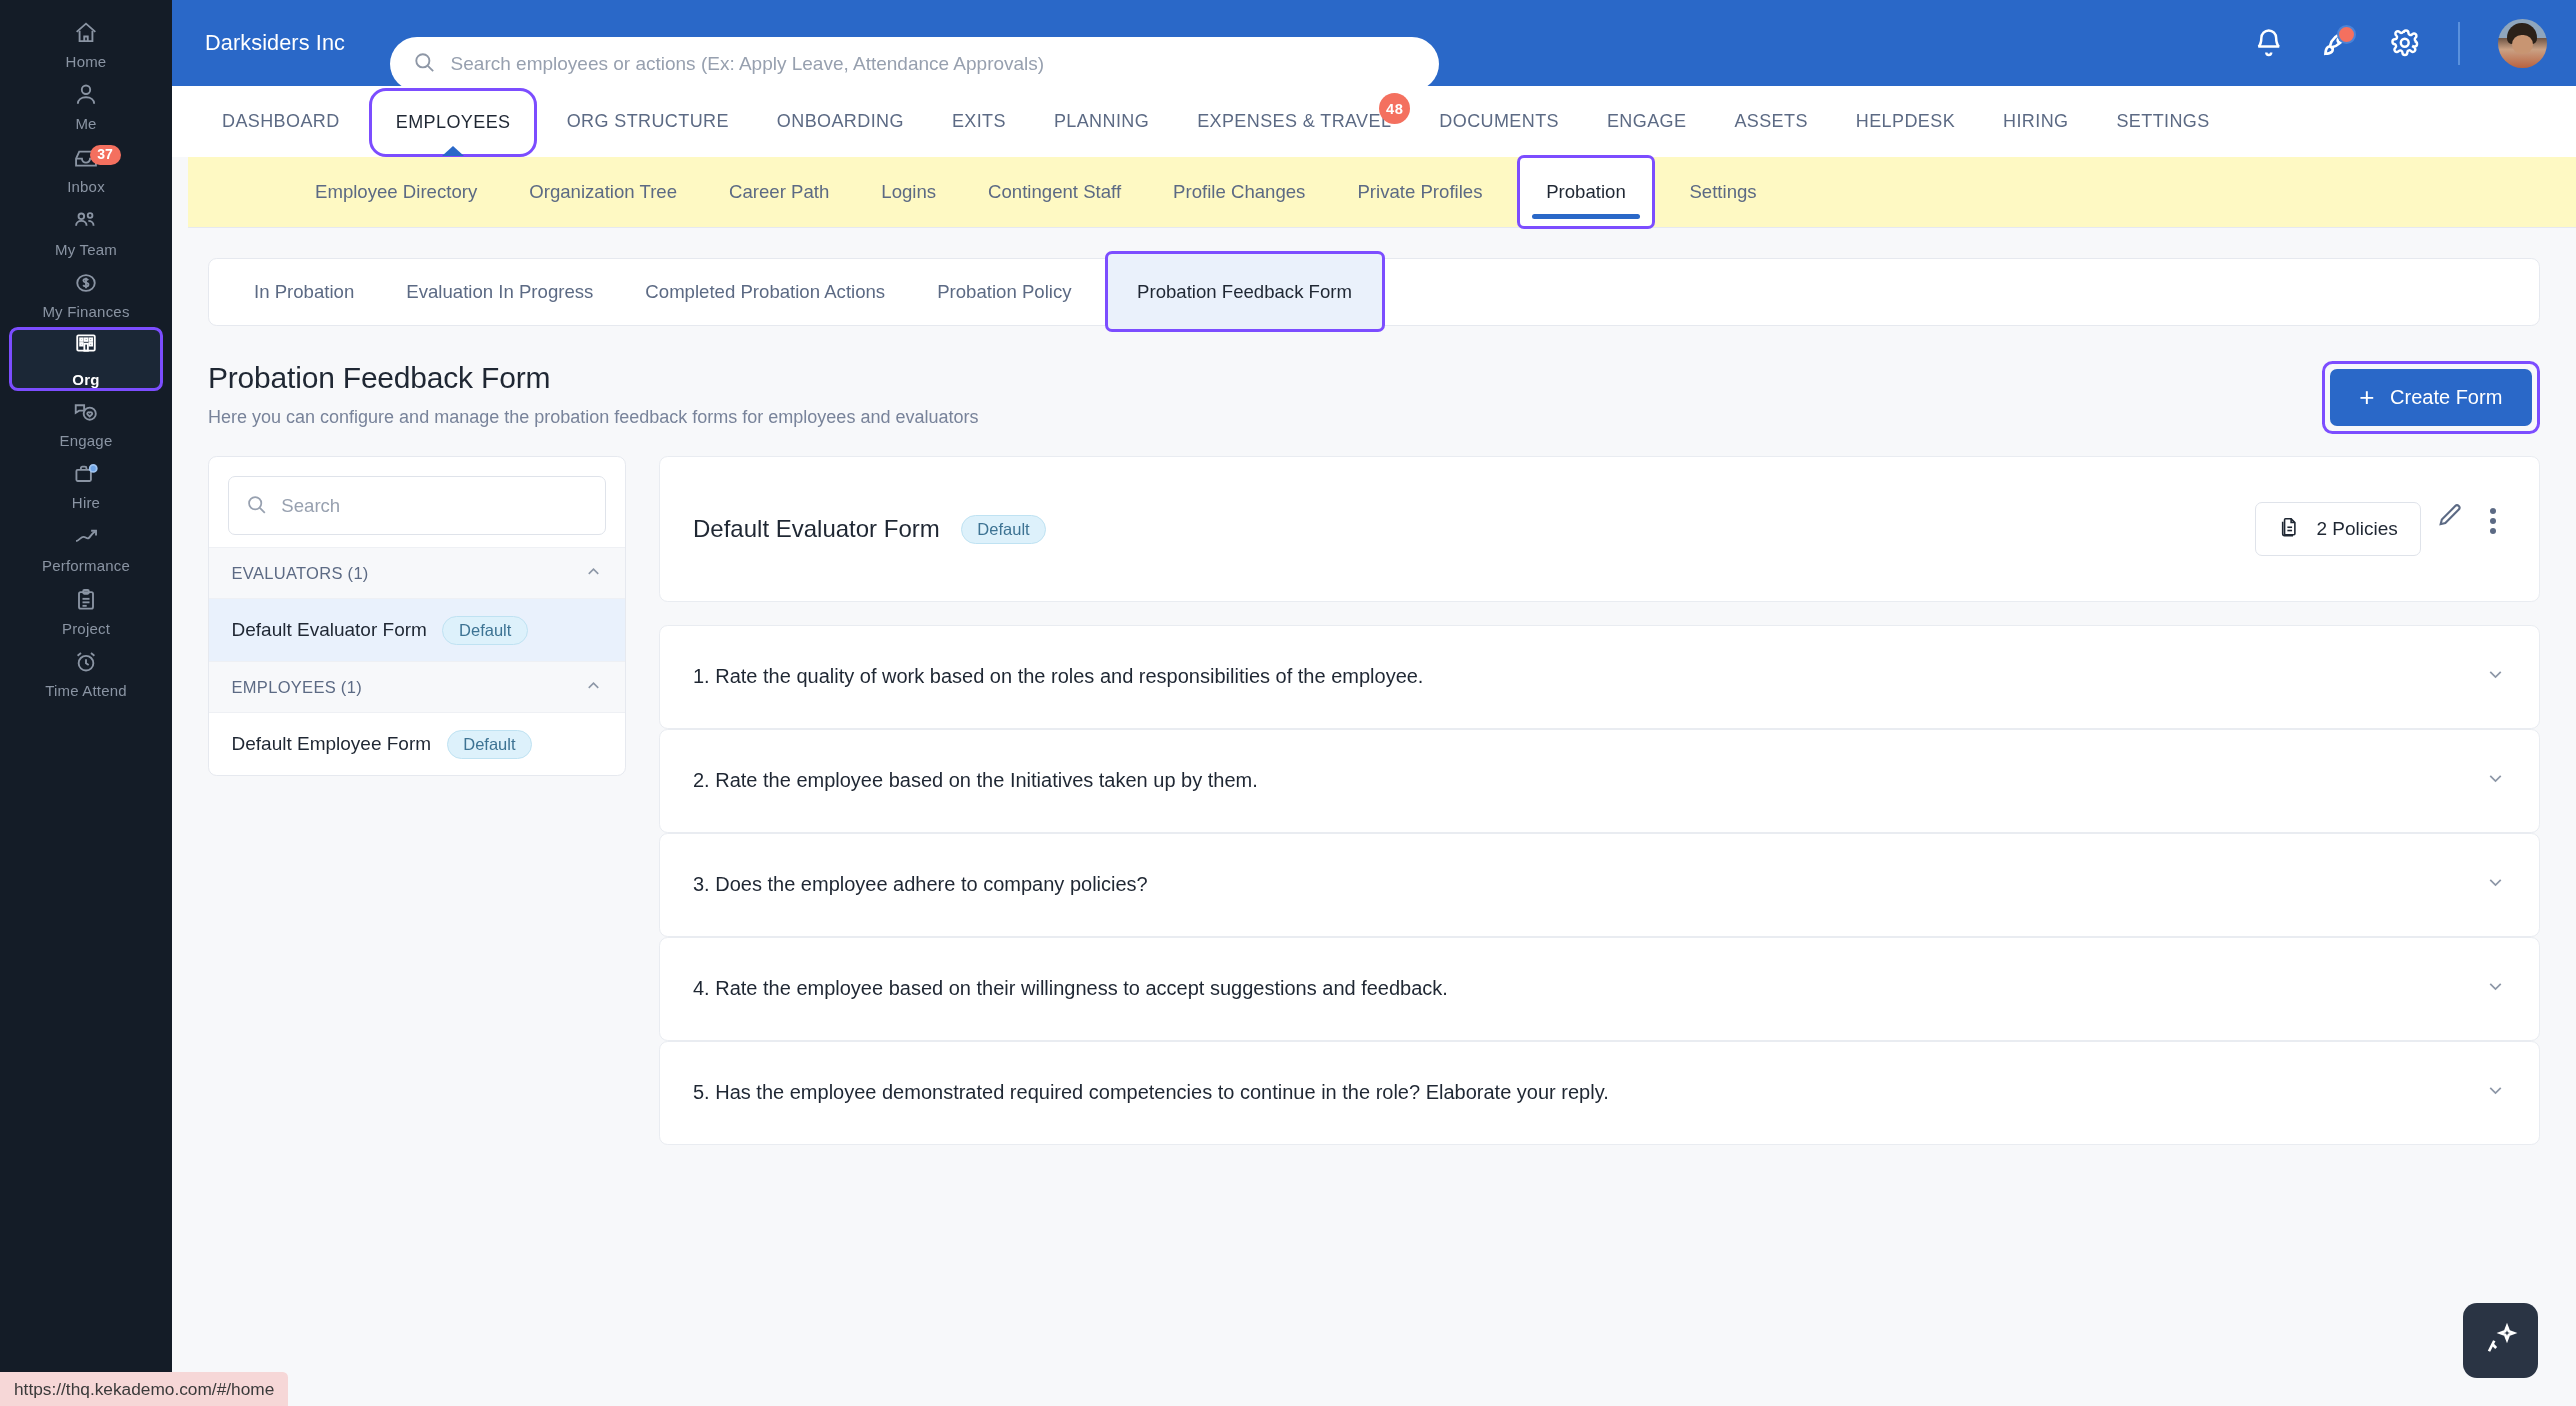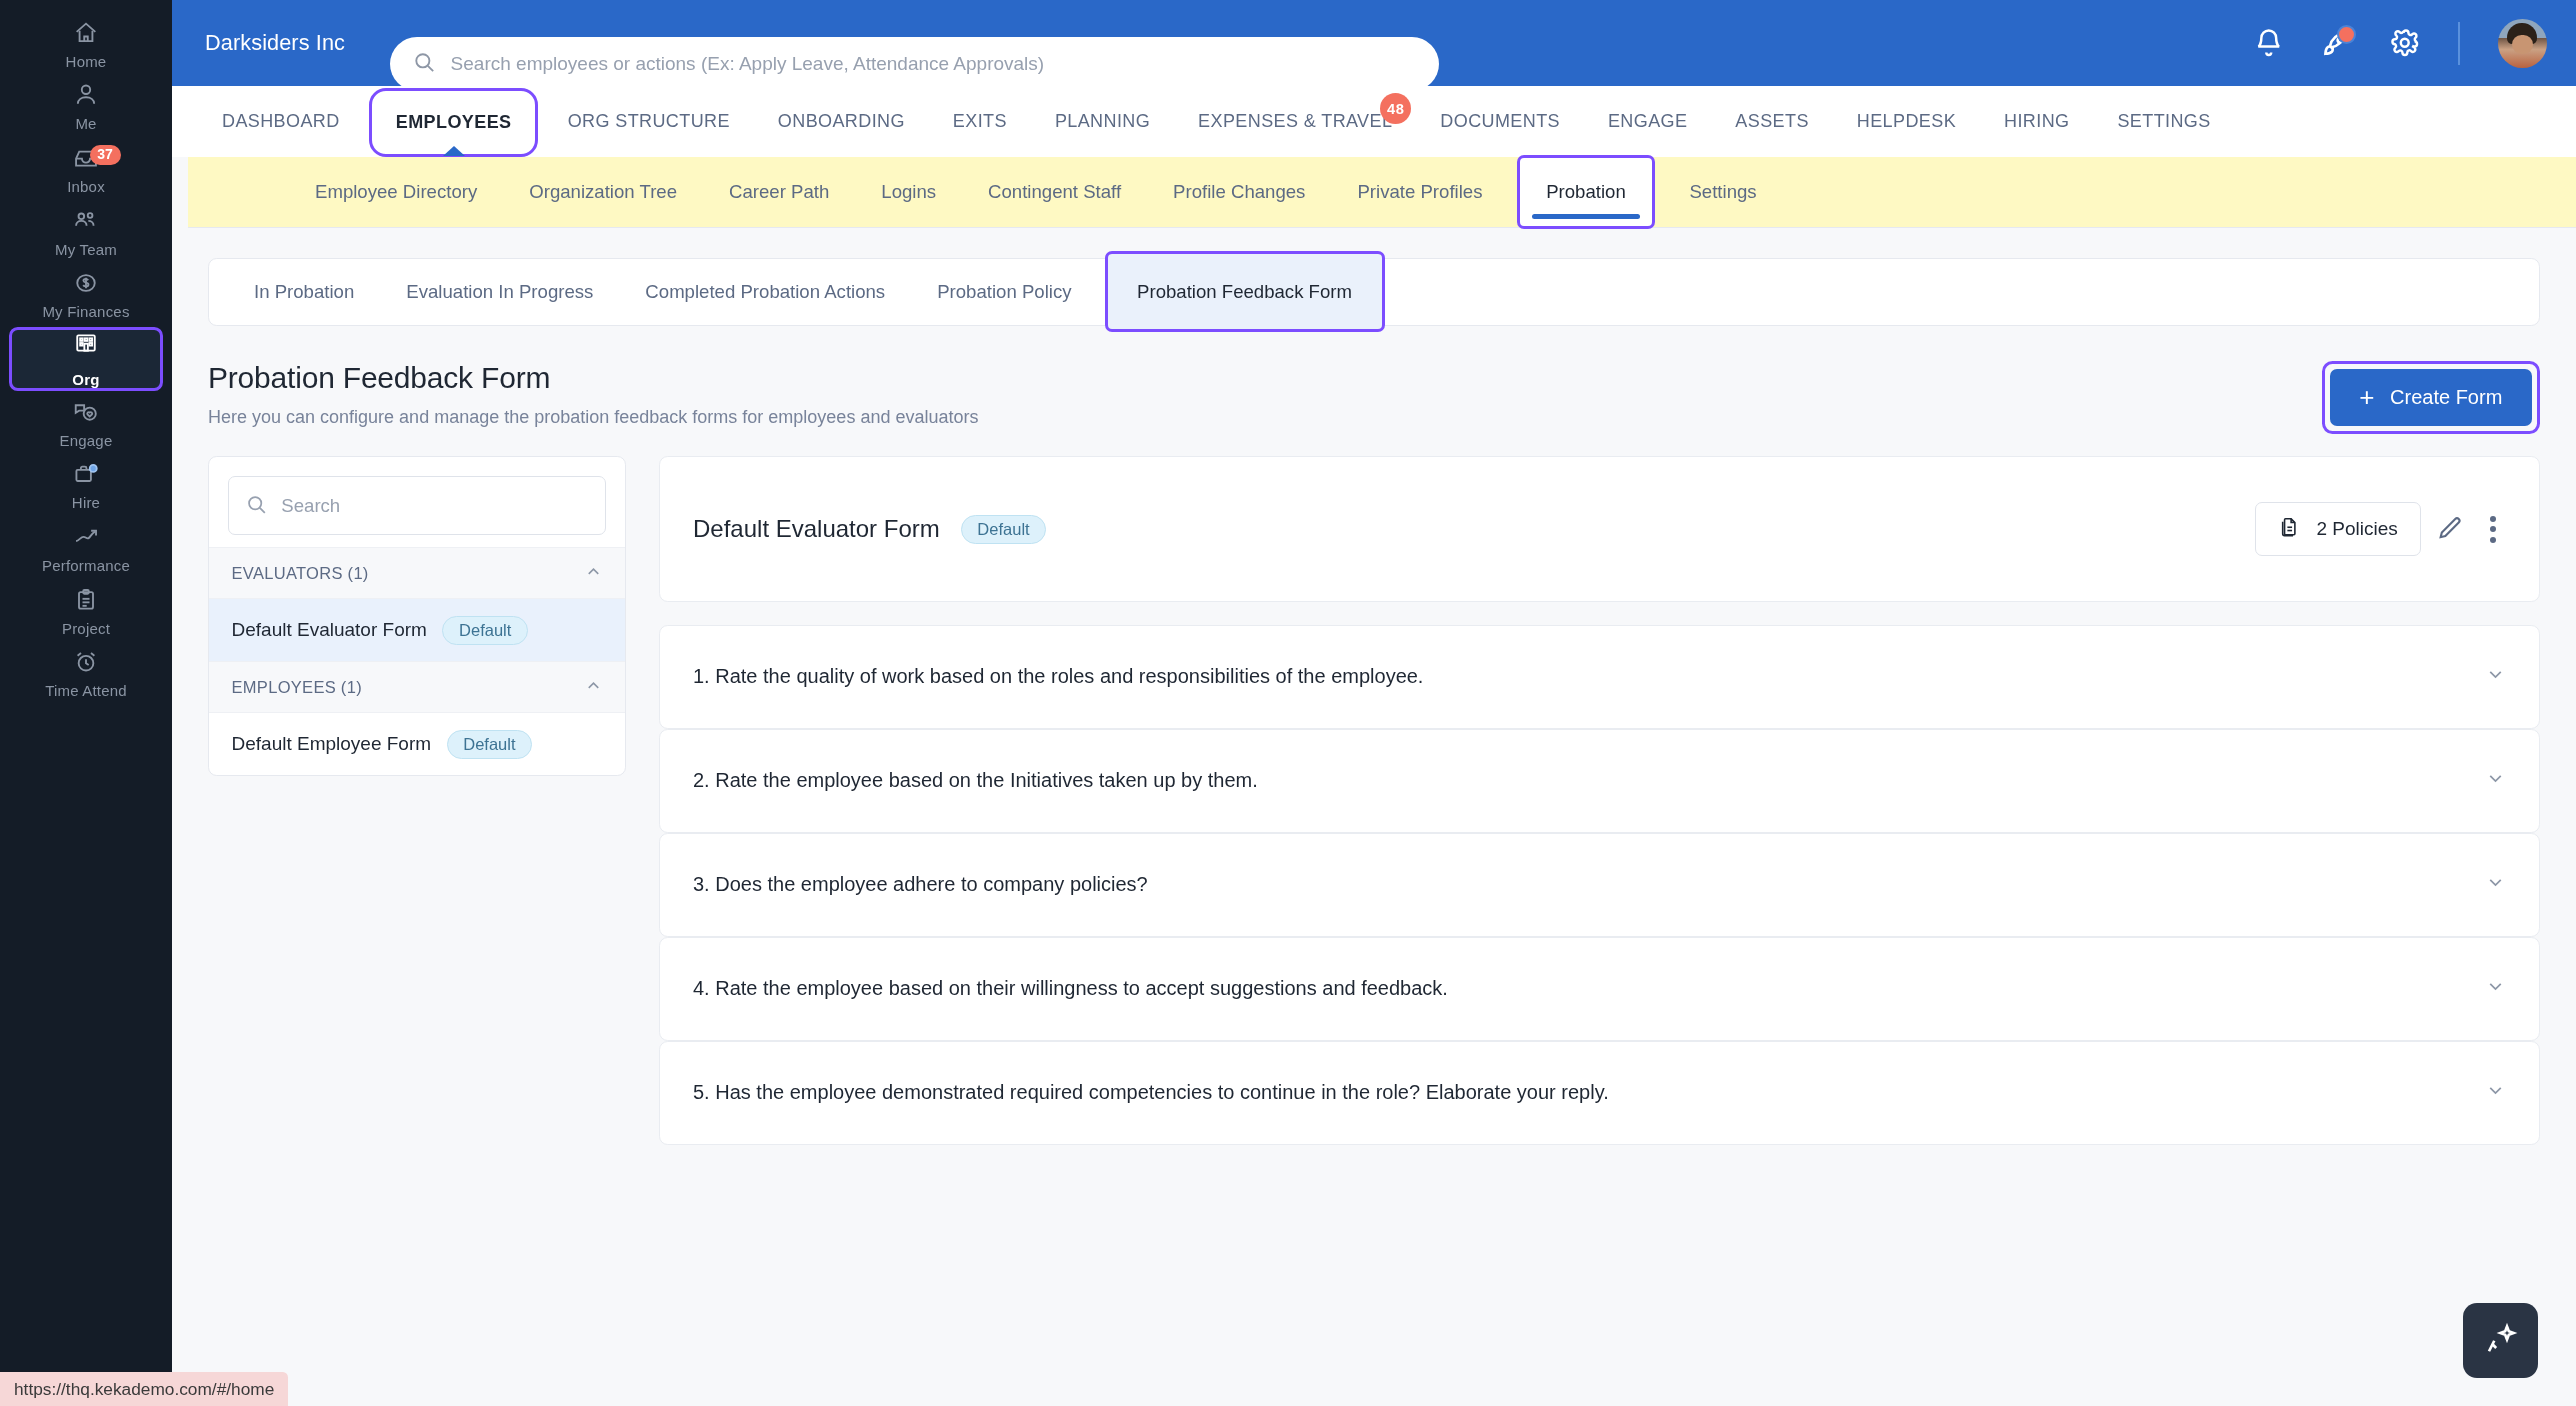--- a/index.html
+++ b/index.html
@@ -103,21 +103,21 @@
   .primary-nav {
     height: 71px; background: #fff; display: flex; align-items: stretch;
     padding-left: 26px; flex: 0 0 71px;
   }
   .pnav-item {
     display: flex; align-items: center; padding: 0 24px;
     font-size: 18px; color: #5c6a84; letter-spacing: 0.4px; cursor: pointer;
     position: relative; white-space: nowrap;
   }
   .pnav-item.outlined {
-    border: 3.5px solid #7c4dff; border-radius: 17px; color: #1f2733; font-weight: 700;
+    border: 3.5px solid #7c4dff; border-radius: 17px; color: #1f2733; font-weight: 400;
     margin: 1.7px 5.2px 0 5.2px;
   }
   .pnav-caret {
     position: absolute; bottom: -1.7px; left: 50%; transform: translateX(-50%);
     width: 0; height: 0; border-left: 11.3px solid transparent;
     border-right: 11.3px solid transparent; border-bottom: 10.4px solid #2a68c8;
   }
   .pnav-badge {
     position: absolute; top: 7px; right: 5.2px;
     background: #f4705f; color: #fff; border-radius: 50%;
@@ -209,21 +209,21 @@
 
   
   .formpanel { flex: 1; min-width: 0; display: flex; flex-direction: column; gap: 22.5px; }
   .card {
     background: #fff; border: 1.7px solid #e9ecf1; border-radius: 8.7px;
   }
   .form-header {
     height: 146px; display: flex; align-items: center; padding: 0 33px; gap: 21px;
   }
   .form-title { font-size: 24px; color: #1f2733; }
-  .header-right { margin-left: auto; display: flex; align-items: center; gap: 15px; }
+  .header-right { margin-left: auto; display: flex; align-items: flex-start; gap: 15px; }
   .policies-btn {
     border: 1.7px solid #dfe3ea; background: #fff; border-radius: 7px;
     height: 54px; padding: 0 22.5px; display: flex; align-items: center; gap: 15.6px;
     font-size: 19px; color: #1f2733; cursor: pointer;
     font-family: "Liberation Sans", sans-serif;
   }
   .icon-btn { cursor: pointer; display: flex; align-items: center; }
   .icon-btn svg { stroke: #5c6a84; fill: none; stroke-width: 1.8; }
   .kebab { display: flex; flex-direction: column; gap: 4.3px; cursor: pointer; padding: 5.2px 10.4px; }
   .kebab i { width: 6px; height: 6px; border-radius: 50%; background: #5c6a84; display: block; }

